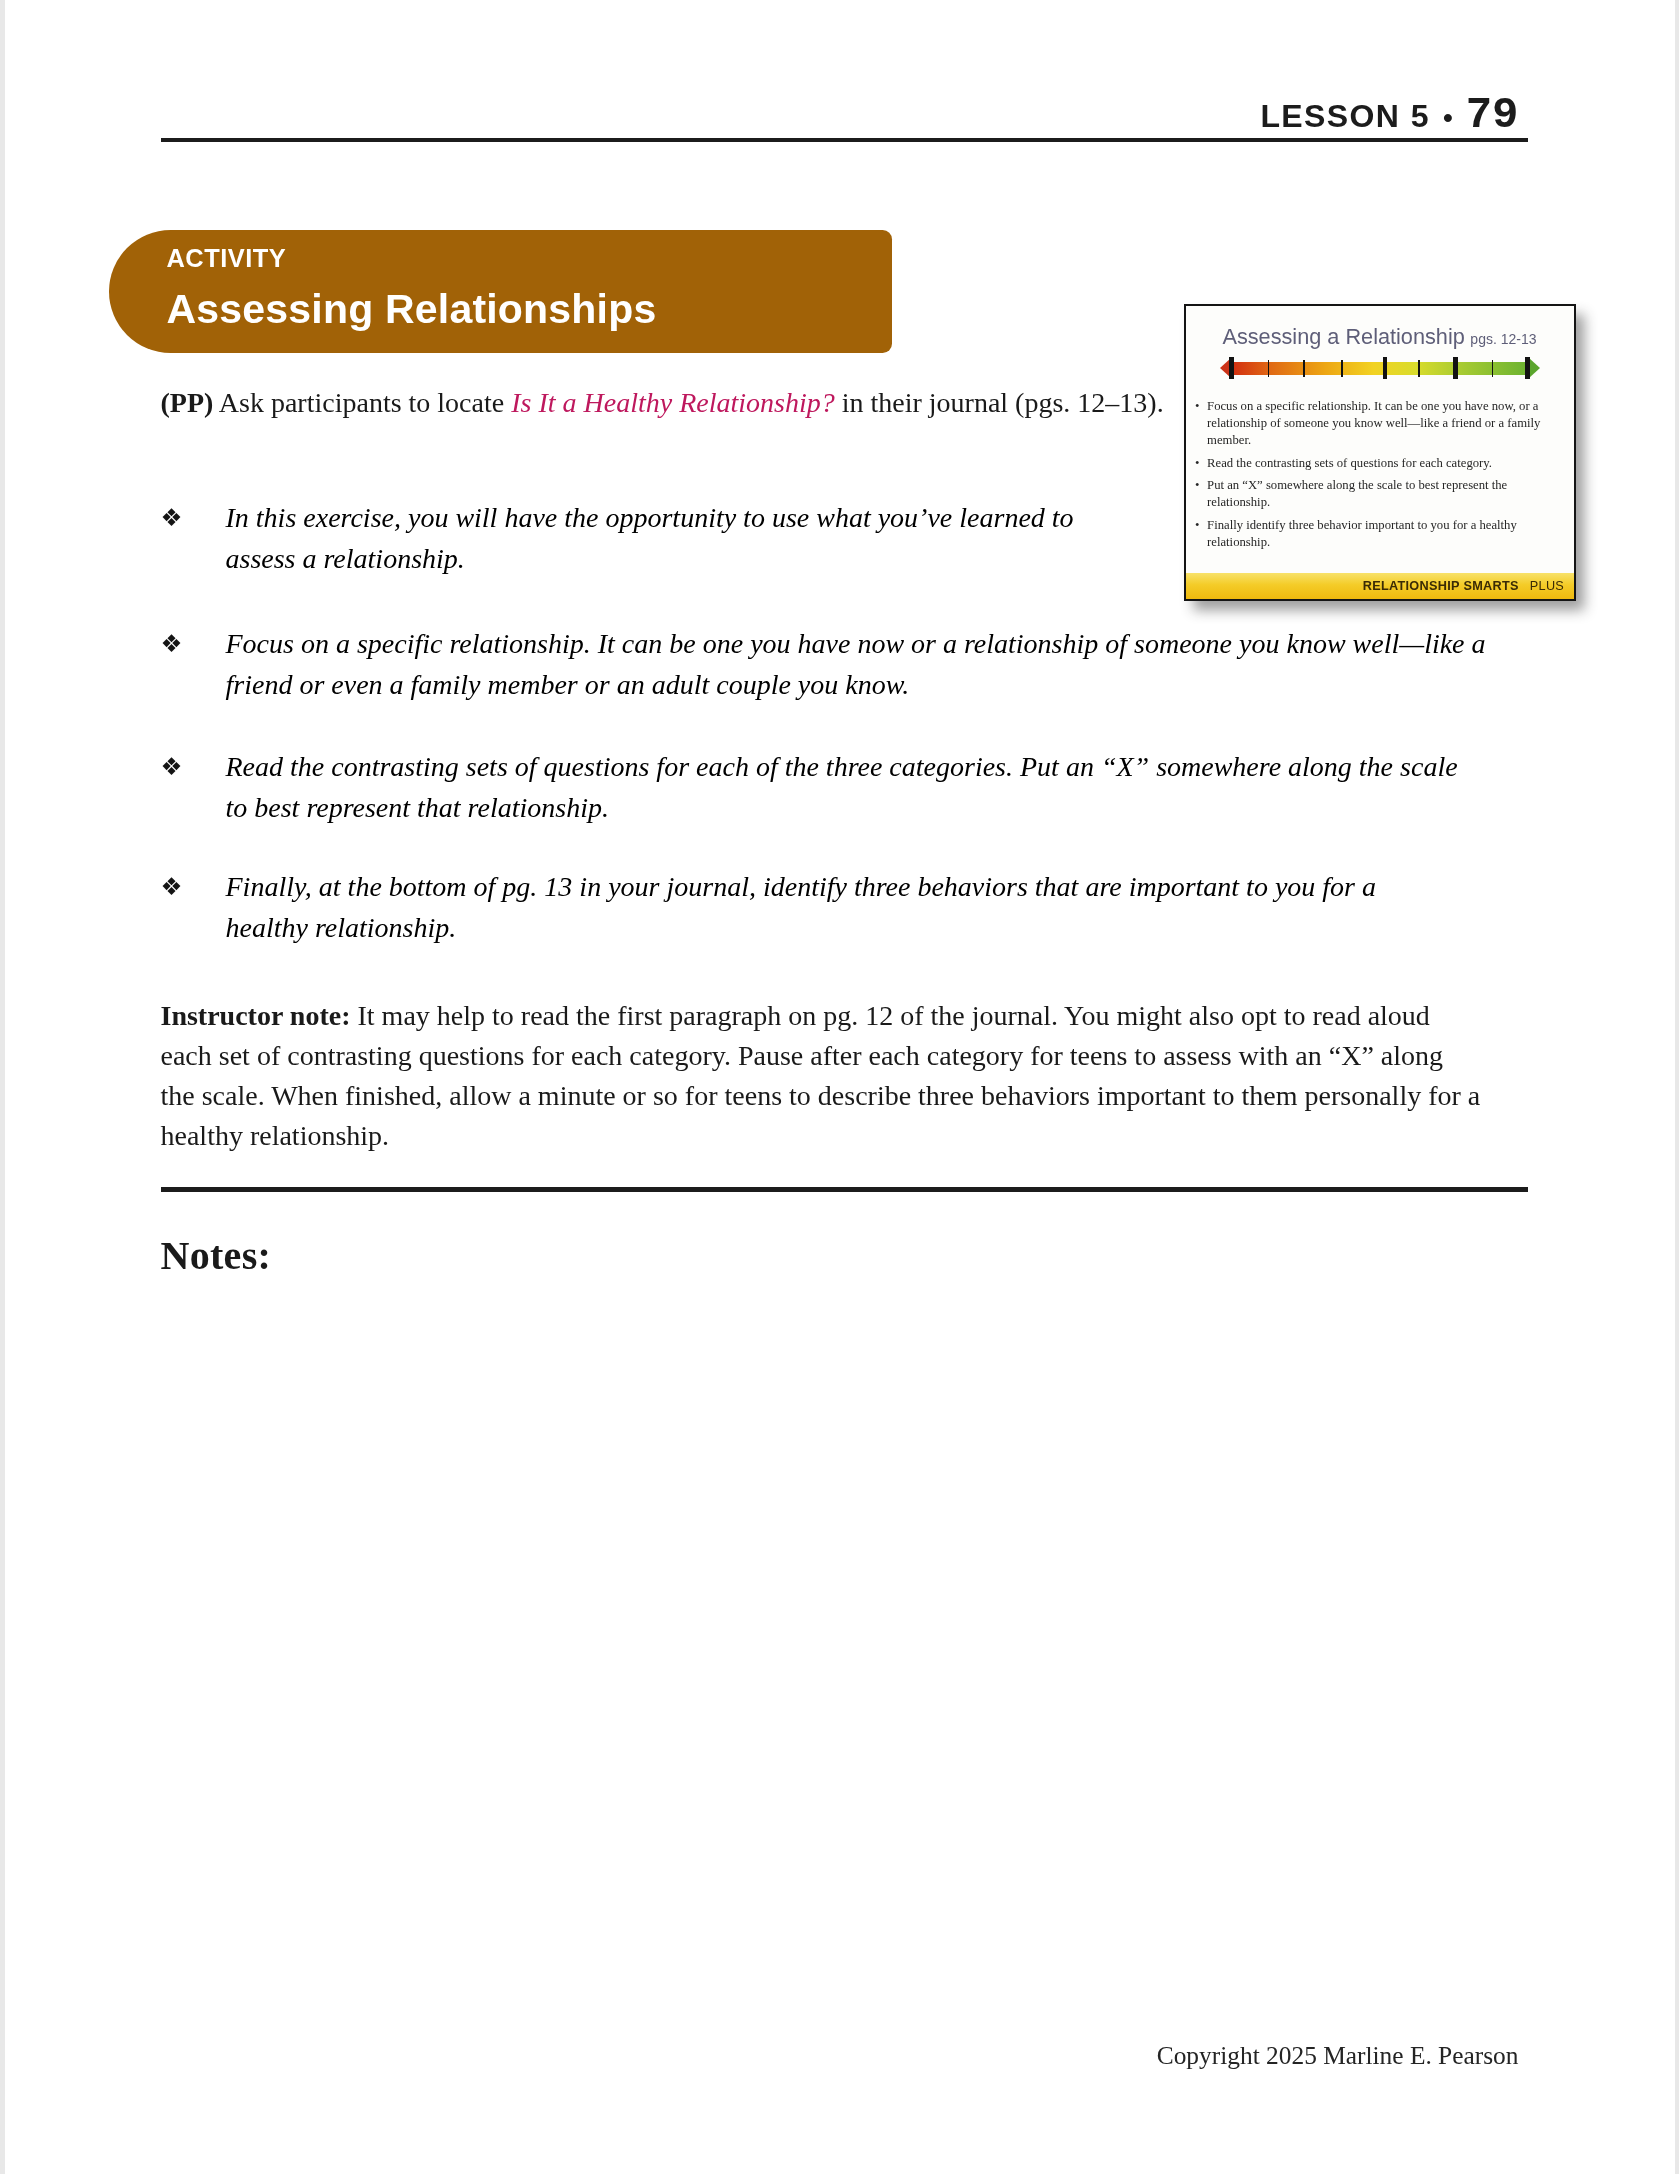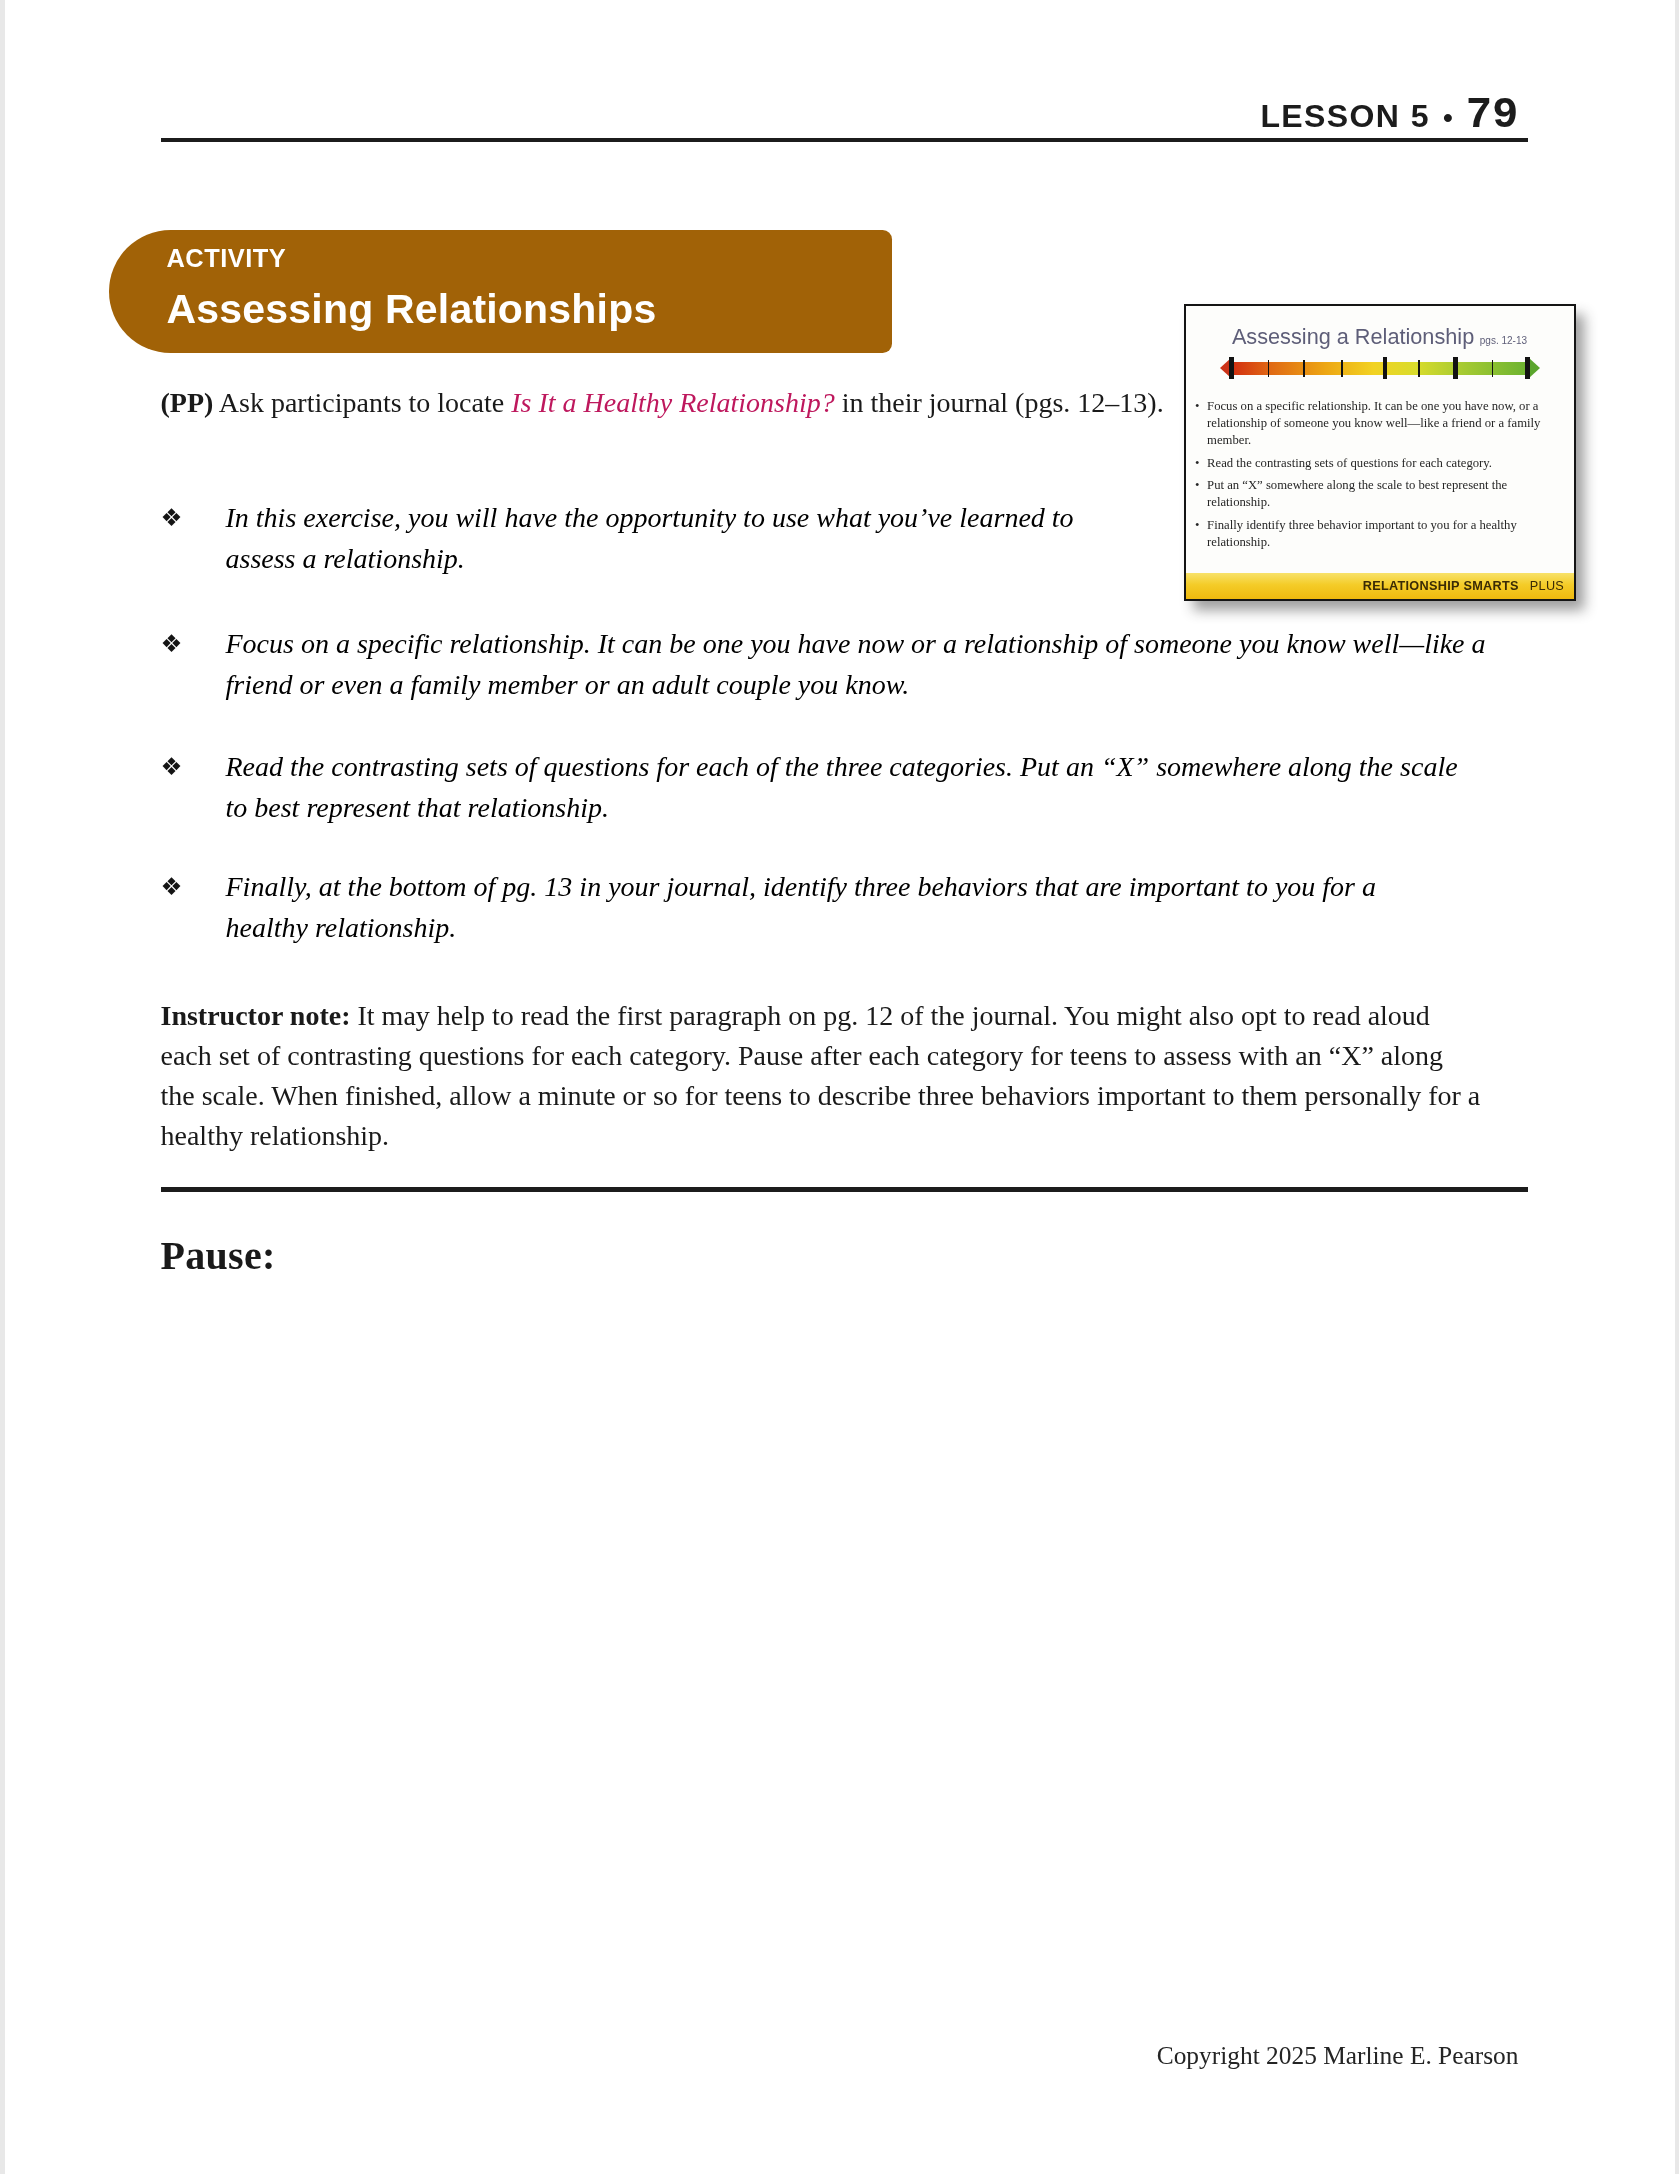--- a/index.html
+++ b/index.html
@@ -51,21 +51,21 @@
     box-shadow:8.5px 10.4px 12.2px rgba(40,40,40,0.45);
   }
   .slide-title-row {
     position:absolute; top:18px; left:0; right:0;
     text-align:center;
     font-family:"Liberation Sans", sans-serif;
     color:#5e5e78;
     white-space:nowrap;
   }
   .slide-title { font-size:21.7px; }
-  .slide-pgs   { font-size:10px; margin-left:5.6px; }
+  .slide-pgs   { font-size:14px; margin-left:5.6px; }
 
   .scale-arrow {
     position:absolute; top:49px; left:34px;
     width:320px; height:26px;
   }
   .arrow-bar {
     position:absolute; left:9.4px; right:9.4px; top:6.6px; height:13px;
     background:linear-gradient(90deg,#d22a10 0%,#e06a14 14%,#eda613 32%,#f2d222 48%,#d9dc2c 62%,#a5ca32 78%,#6ab230 100%);
   }
   .arrow-head { position:absolute; top:2.8px; width:0; height:0; border-top:10.4px solid transparent; border-bottom:10.4px solid transparent; }
@@ -222,18 +222,18 @@
     <span class="diamond">❖</span>
     <div class="vbullet-text">Finally, at the bottom of pg. 13 in your journal, identify three behaviors that are important to you for a healthy relationship.</div>
   </div>
 
   <div class="instructor">
     <span class="note-label">Instructor note:</span><span> It may help to read the first paragraph on pg. 12 of the journal. You might also opt to read aloud each set of contrasting questions for each category. Pause after each category for teens to assess with an “X” along the scale. When finished, allow a minute or so for teens to describe three behaviors important to them personally for a healthy relationship.</span>
   </div>
 
   <div class="rule-bottom"></div>
 
-  <div class="notes-heading">Pause:</div>
+  <div class="notes-heading">Notes:</div>
 
   <div class="footer">Copyright 2025 Marline E. Pearson</div>
 
 </div>
 
 
 </body></html>

